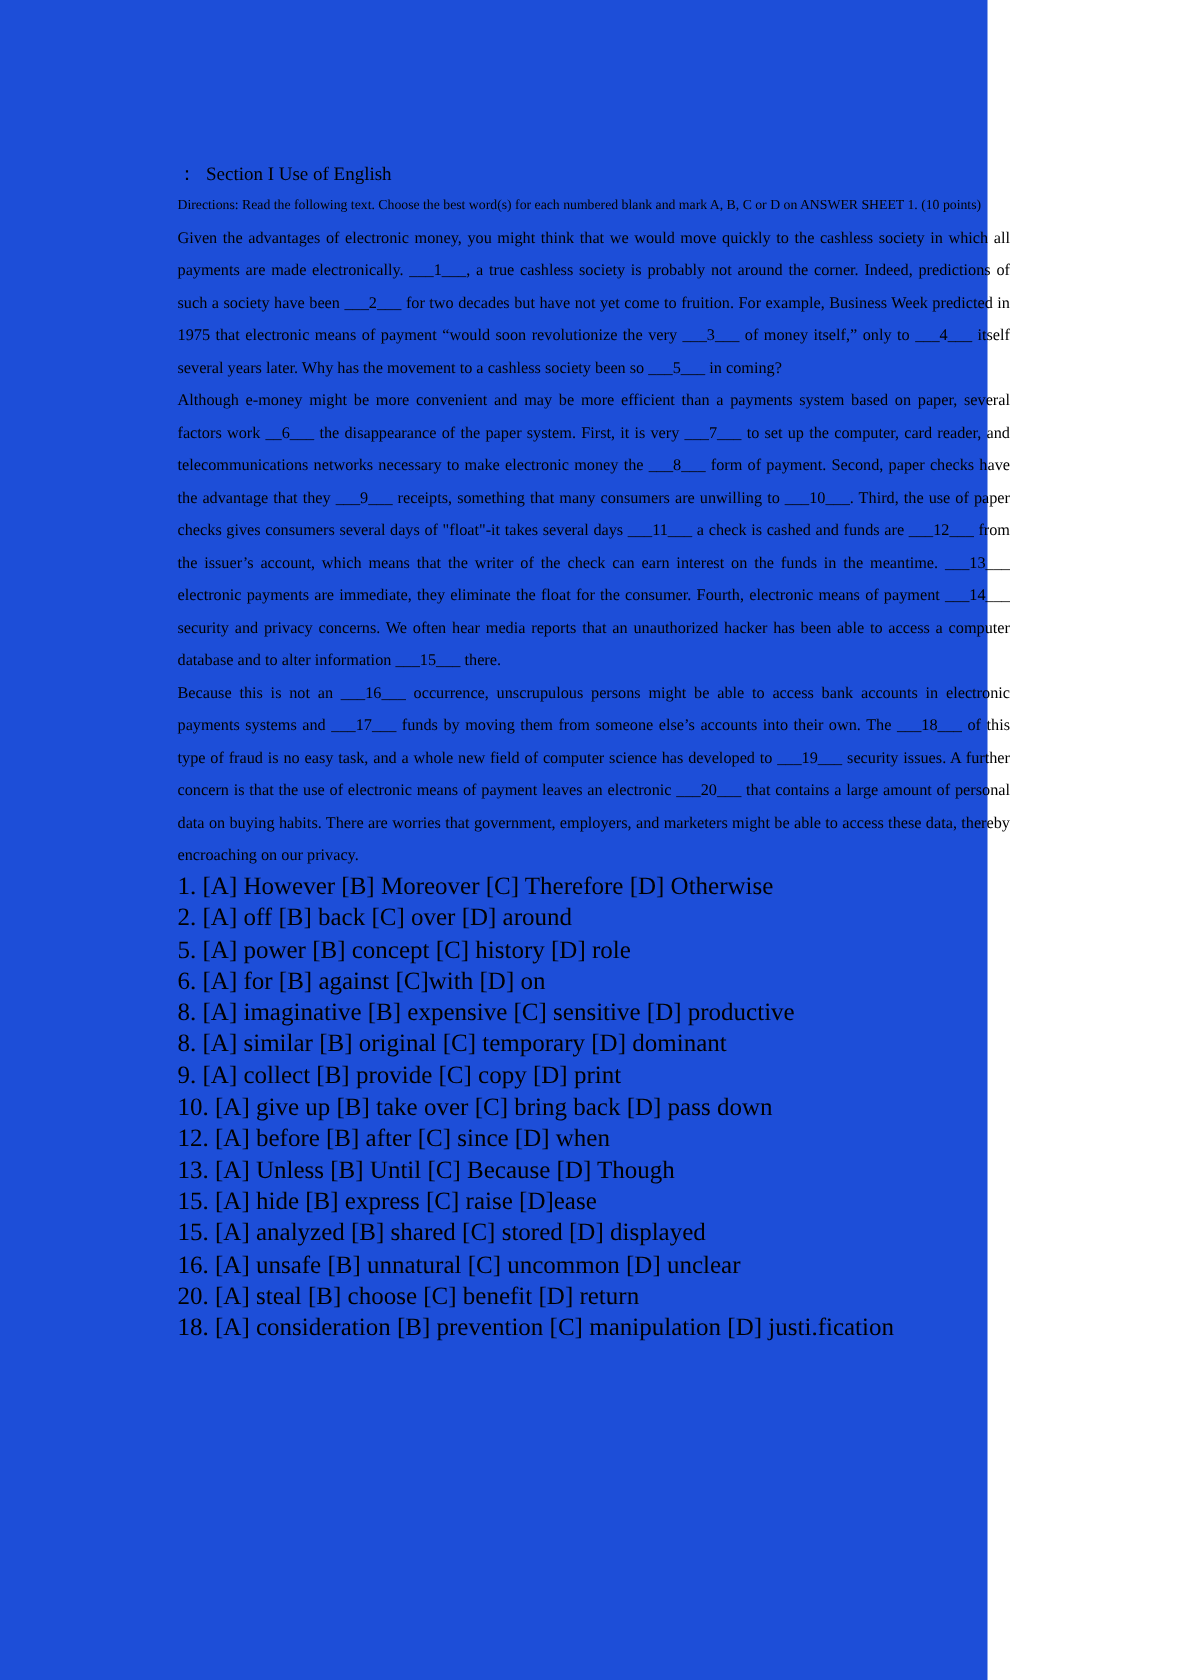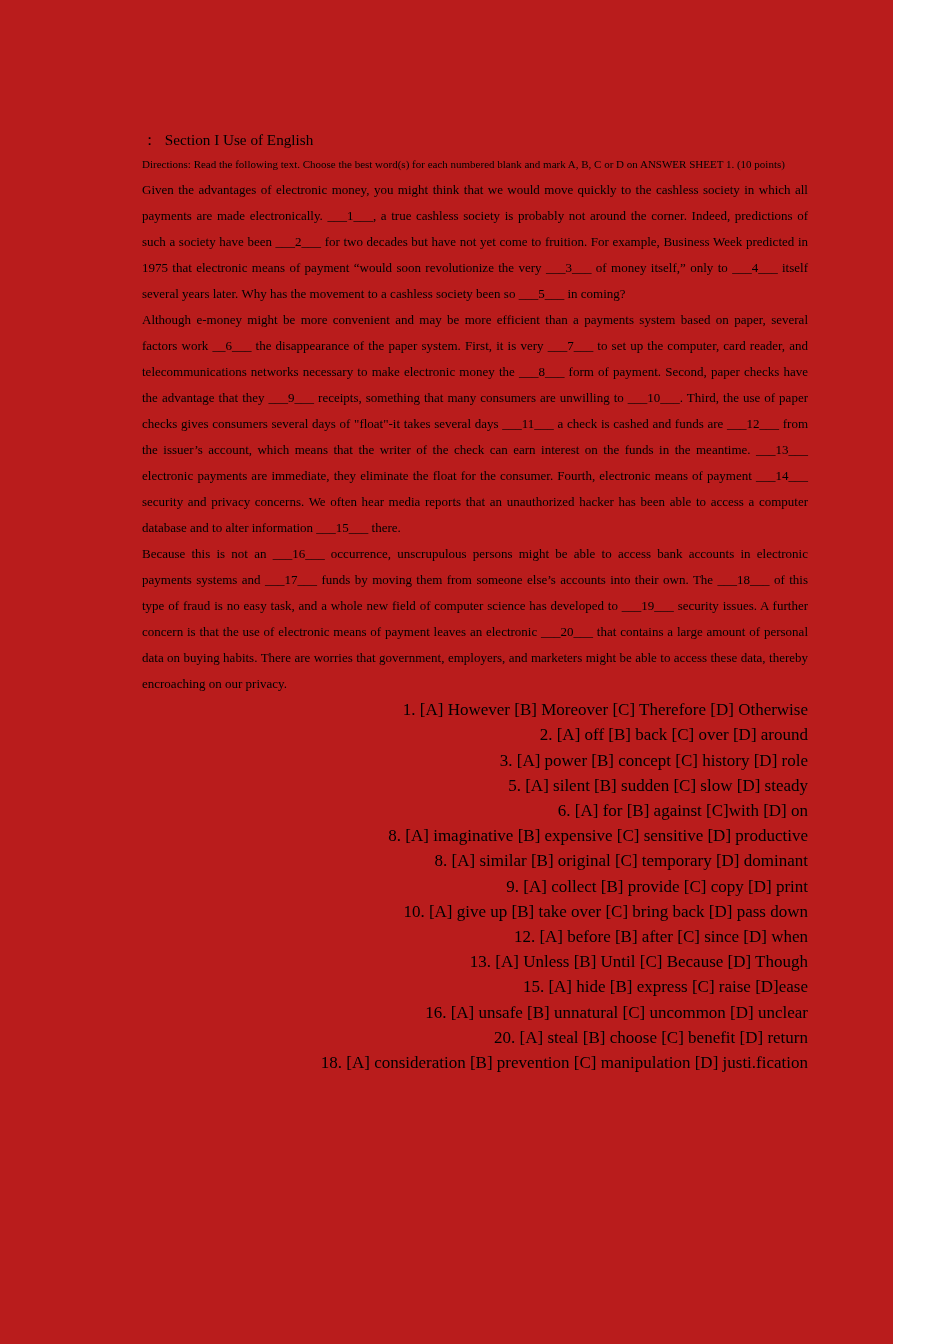--- a/index.html
+++ b/index.html
@@ -10,23 +10,23 @@
   }
   body {
     width: 950px;
     height: 1344px;
     font-family: "Liberation Serif", "DejaVu Serif", serif;
     color: #000000;
     -webkit-font-smoothing: antialiased;
   }
   .page {
     position: relative;
-    width: 893px;
+    width: 790px;
     height: 1344px;
-    background: #b91c1c;
+    background: #1d4ed8;
     box-sizing: border-box;
   }
   .content {
     position: absolute;
     left: 142px;
     top: 127px;
     width: 666px;
   }
   .heading {
     font-size: 15.2px;
@@ -50,23 +50,23 @@
     margin: 0;
     hyphens: none;
   }
   
   .options {
     list-style: none;
     margin: 0;
     padding: 0;
   }
   .option-item {
-    font-size: 17px;
+    font-size: 20px;
     line-height: 25.2px;
-    text-align: right;
+    text-align: left;
     white-space: pre;
   }
 </style>
 </head>
 <body>
 
 <div class="page">
   <div class="content">
 
     <div class="heading">：  Section I Use of English</div>
@@ -75,29 +75,29 @@
 
     <p class="para">Given the advantages of electronic money, you might think that we would move quickly to the cashless society in which all payments are made electronically. ___1___, a true cashless society is probably not around the corner. Indeed, predictions of such a society have been ___2___ for two decades but have not yet come to fruition. For example, Business Week predicted in 1975 that electronic means of payment “would soon revolutionize the very ___3___ of money itself,” only to ___4___ itself several years later. Why has the movement to a cashless society been so ___5___ in coming?</p>
 
     <p class="para">Although e-money might be more convenient and may be more efficient than a payments system based on paper, several factors work __6___ the disappearance of the paper system. First, it is very ___7___ to set up the computer, card reader, and telecommunications networks necessary to make electronic money the ___8___ form of payment. Second, paper checks have the advantage that they ___9___ receipts, something that many consumers are unwilling to ___10___. Third, the use of paper checks gives consumers several days of "float"-it takes several days ___11___ a check is cashed and funds are ___12___ from the issuer’s account, which means that the writer of the check can earn interest on the funds in the meantime. ___13___ electronic payments are immediate, they eliminate the float for the consumer. Fourth, electronic means of payment ___14___ security and privacy concerns. We often hear media reports that an unauthorized hacker has been able to access a computer database and to alter information ___15___ there.</p>
 
     <p class="para">Because this is not an ___16___ occurrence, unscrupulous persons might be able to access bank accounts in electronic payments systems and ___17___ funds by moving them from someone else’s accounts into their own. The ___18___ of this type of fraud is no easy task, and a whole new field of computer science has developed to ___19___ security issues. A further concern is that the use of electronic means of payment leaves an electronic ___20___ that contains a large amount of personal data on buying habits. There are worries that government, employers, and marketers might be able to access these data, thereby encroaching on our privacy.</p>
 
     <ul class="options">
       <li class="option-item">1. [A] However [B] Moreover [C] Therefore [D] Otherwise</li>
       <li class="option-item">2. [A] off [B] back [C] over [D] around</li>
-      <li class="option-item">3. [A] power [B] concept [C] history [D] role</li>
-      <li class="option-item">5. [A] silent [B] sudden [C] slow [D] steady</li>
+      <li class="option-item">5. [A] power [B] concept [C] history [D] role</li>
       <li class="option-item">6. [A] for [B] against [C]with [D] on</li>
       <li class="option-item">8. [A] imaginative [B] expensive [C] sensitive [D] productive</li>
       <li class="option-item">8. [A] similar [B] original [C] temporary [D] dominant</li>
       <li class="option-item">9. [A] collect [B] provide [C] copy [D] print</li>
       <li class="option-item">10. [A] give up [B] take over [C] bring back [D] pass down</li>
       <li class="option-item">12. [A] before [B] after [C] since [D] when</li>
       <li class="option-item">13. [A] Unless [B] Until [C] Because [D] Though</li>
       <li class="option-item">15. [A] hide [B] express [C] raise [D]ease</li>
+      <li class="option-item">15. [A] analyzed [B] shared [C] stored [D] displayed</li>
       <li class="option-item">16. [A] unsafe [B] unnatural [C] uncommon [D] unclear</li>
       <li class="option-item">20. [A] steal [B] choose [C] benefit [D] return</li>
       <li class="option-item">18. [A] consideration [B] prevention [C] manipulation [D] justi.fication</li>
     </ul>
 
   </div>
 </div>
 
 </body></html>

